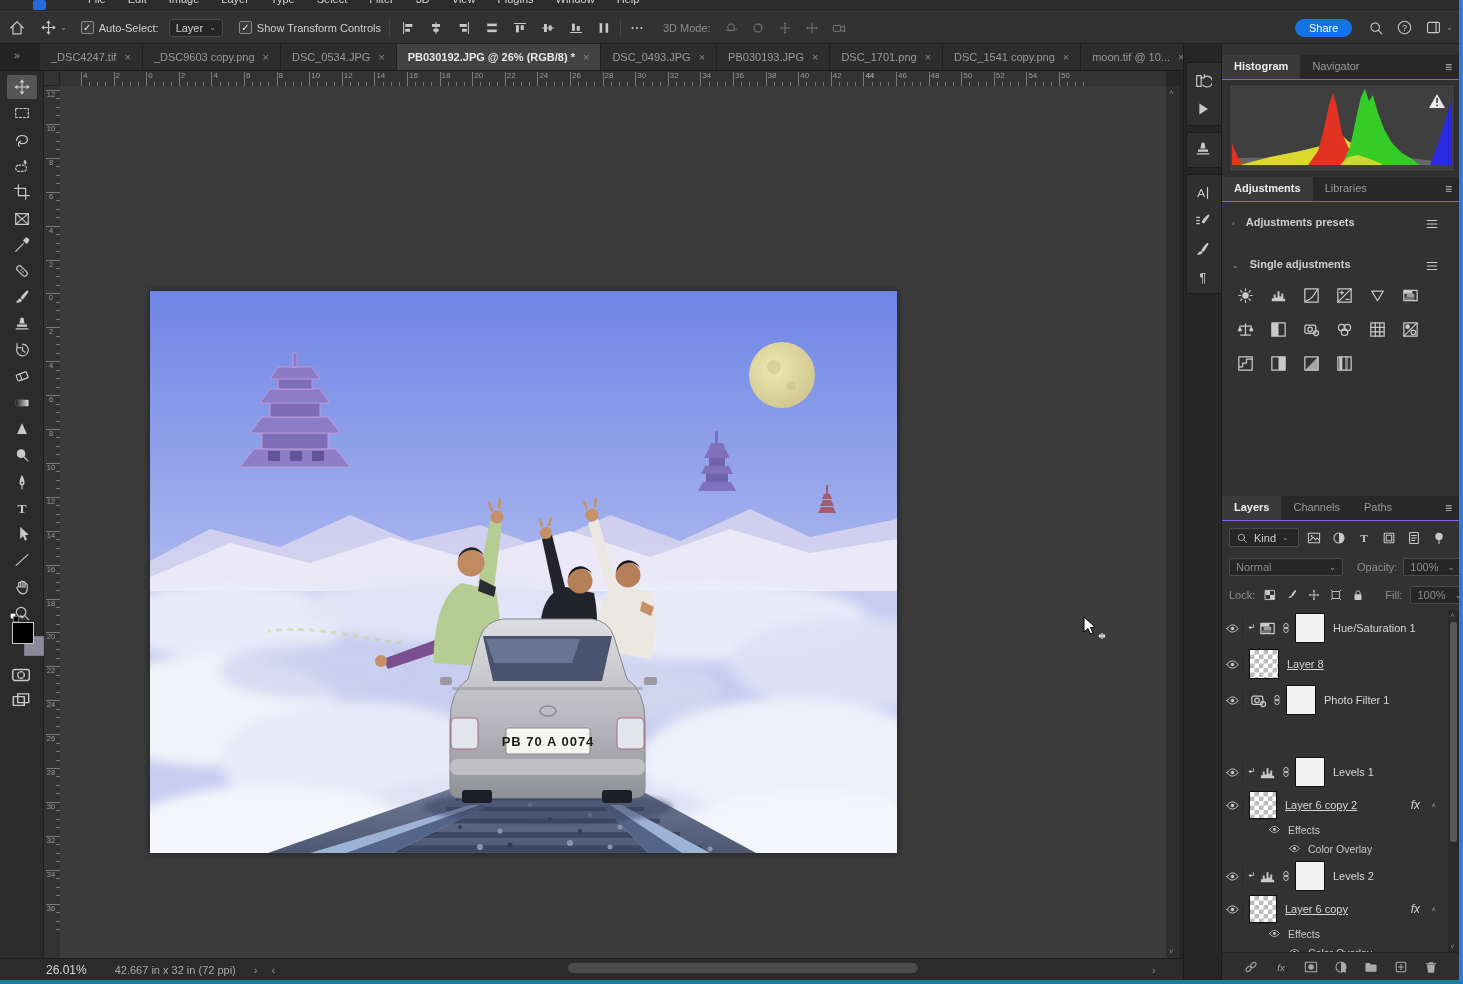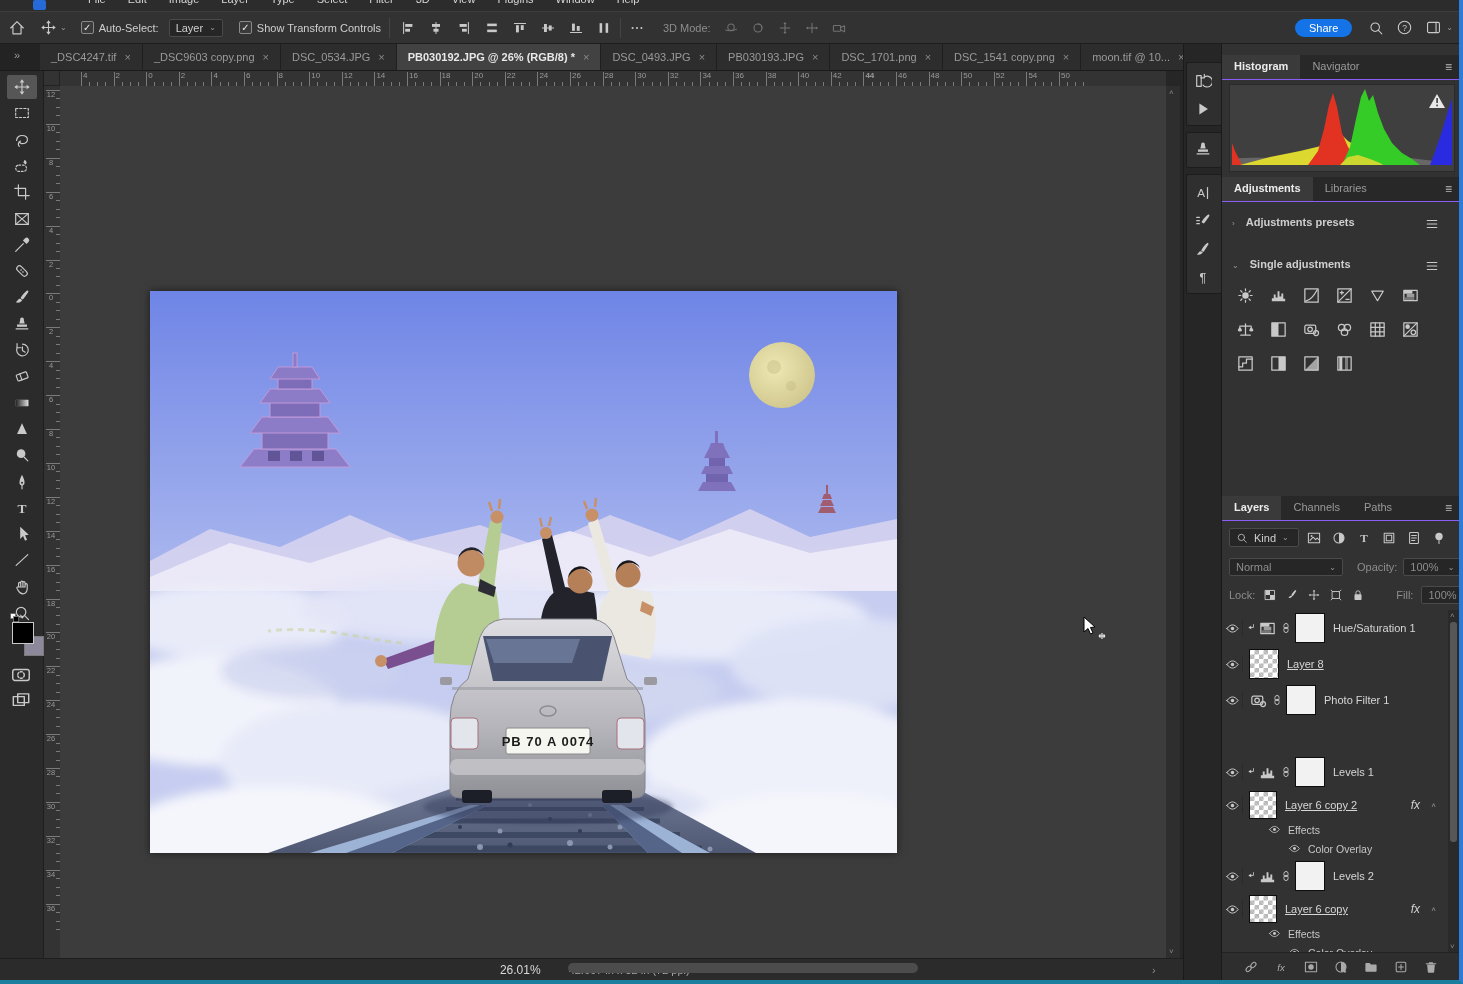--- a/index.html
+++ b/index.html
@@ -62,21 +62,21 @@
   
   .lrow{position:absolute;left:0;width:224px;display:flex;align-items:center;}
   .eyewell{width:20px;height:18px;border-right:1px solid #2a2a2a;display:flex;align-items:center;justify-content:center;flex:none;}
   .maskthumb{width:28px;height:28px;background:#f2f2f2;border:1px solid #0d0d0d;flex:none;}
   .checker{width:28px;height:28px;border:1px solid #0d0d0d;flex:none;background-color:#fff;
     background-image:linear-gradient(45deg,#b9b9b9 25%,transparent 25%,transparent 75%,#b9b9b9 75%),linear-gradient(45deg,#b9b9b9 25%,transparent 25%,transparent 75%,#b9b9b9 75%);
     background-size:9px 9px;background-position:0 0,4.5px 4.5px;}
   .lname{font-size:11px;color:#d6d6d6;margin-left:8px;white-space:nowrap;}
   .lname.u{text-decoration:underline;}
   .fxlab{font-style:italic;color:#cfcfcf;font-size:12px;}
-  #statusbar{left:0;top:958px;width:1183px;height:22px;background:#2b2b2b;border-top:1px solid #1e1e1e;display:flex;align-items:center;box-sizing:border-box;justify-content:center;}
+  #statusbar{left:0;top:958px;width:1183px;height:22px;background:#2b2b2b;border-top:1px solid #1e1e1e;display:flex;align-items:center;box-sizing:border-box;}
   #hthumb{position:absolute;left:568px;top:963px;width:350px;height:10px;background:#4c4c4c;border-radius:5px;}
   .dimtext{color:#8d8d8d;}
   .scrollthumb{position:absolute;background:#575757;border-radius:3px;}
 </style>
 </head>
 <body>
 
 <div id="window">
 
   <div id="menubar" class="abs">
@@ -1277,21 +1277,21 @@
               <path class="s" d="M3 3 l2.5 2.5 M17 3 l-2.5 2.5 M3 17 l2.5 -2.5 M17 17 l-2.5 -2.5"></path>
             </svg>
           </span>
           <span class="icon">
             <svg width="14" height="14" viewBox="0 0 20 20">
               <rect class="f" x="5" y="9" width="10" height="8" rx="1"></rect>
               <path class="s" d="M7 9 V7 a3 3 0 0 1 6 0 V9"></path>
             </svg>
           </span>
         </span>
-      <span class="dimtext" style="margin-left:23px">Fill:</span>
+      <span class="dimtext" style="margin-left:12px">Fill:</span>
       <span class="select dimtext" style="width:44px;justify-content:space-between">
         <span>100%</span>
         <span class="chev">⌄</span>
       </span>
     </div>
     <div class="abs" id="layerlist" style="left:0;top:566px;width:226px;height:342px;overflow:hidden">
         <div class="lrow" style="top: 0px; height: 36px;">
           <span class="eyewell">
             <span class="icon">
               <svg width="15" height="15" viewBox="0 0 20 20">

